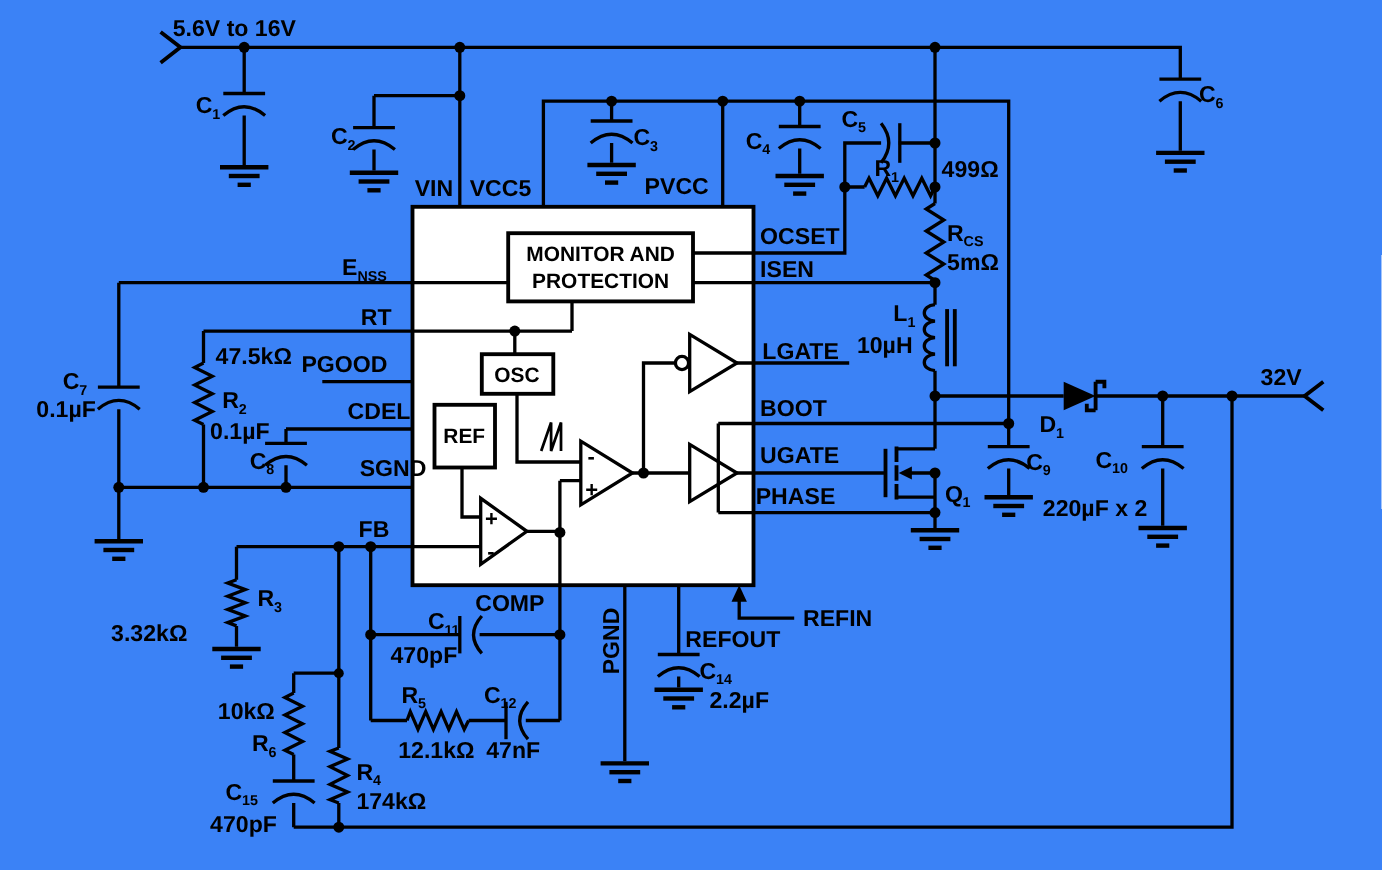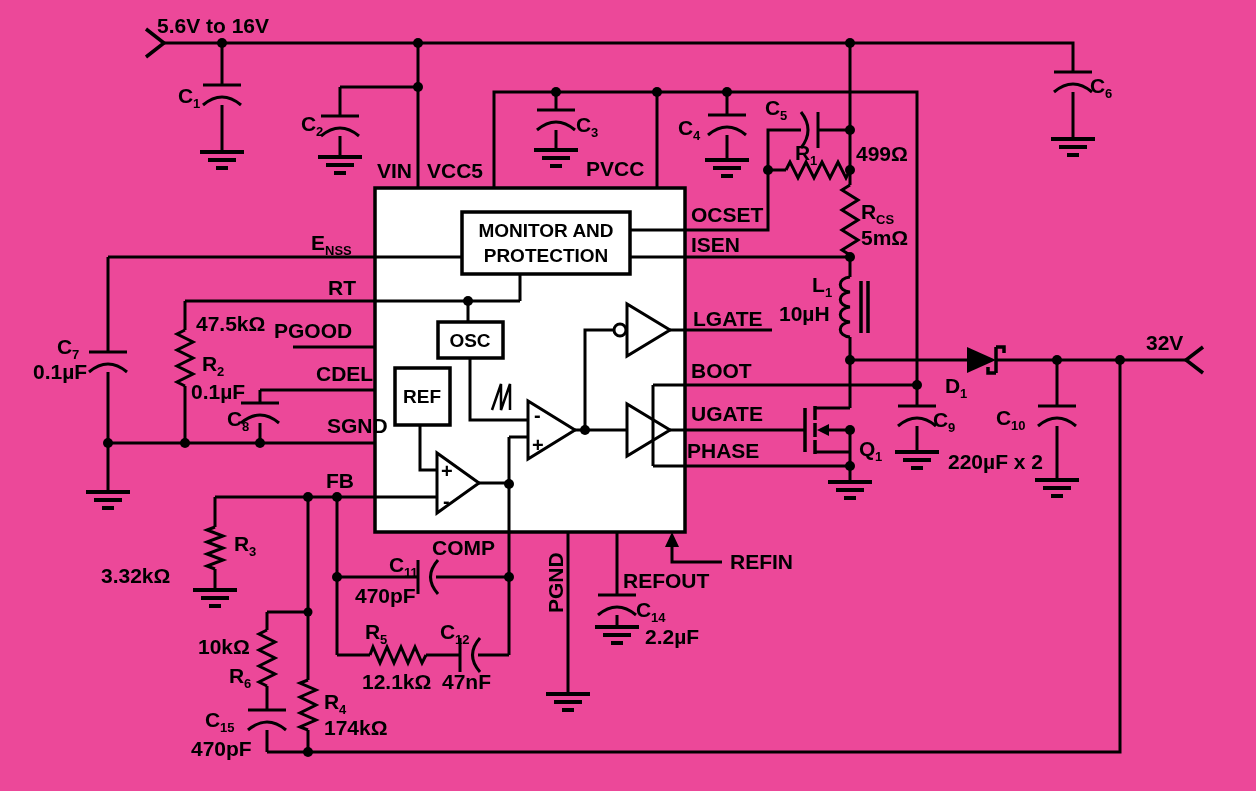--- a/index.html
+++ b/index.html
@@ -1,16 +1,16 @@
 <!DOCTYPE html>
 <html><head>
 <meta charset="utf-8">
 <style>
   html,body { margin:0; padding:0; background:#ffffff; }
-  #canvas { position:relative; width:1256px; height:791px; background:#ec4899; overflow:hidden; }
+  #canvas { position:relative; width:1256px; height:791px; background:#3b82f6; overflow:hidden; }
   svg { position:absolute; left:0; top:0; }
   svg text { font-family:"Liberation Sans", sans-serif; font-weight:700; fill:#000; }
   .t21 { font-size:21px; }
   .t19 { font-size:19px; }
   .t20 { font-size:20px; }
   .t13 { font-size:13px; }
   .tc  { text-anchor:middle; }
   .wire { stroke:#000; stroke-width:3; fill:none; }
   .thick { stroke:#000; stroke-width:3.5; fill:none; }
   .box { fill:#fff; stroke:#000; stroke-width:3.5; }

